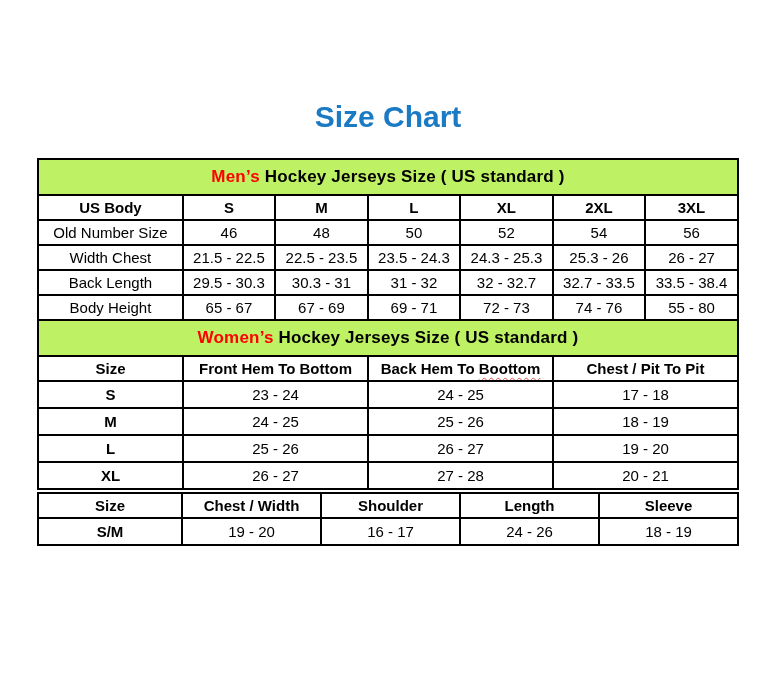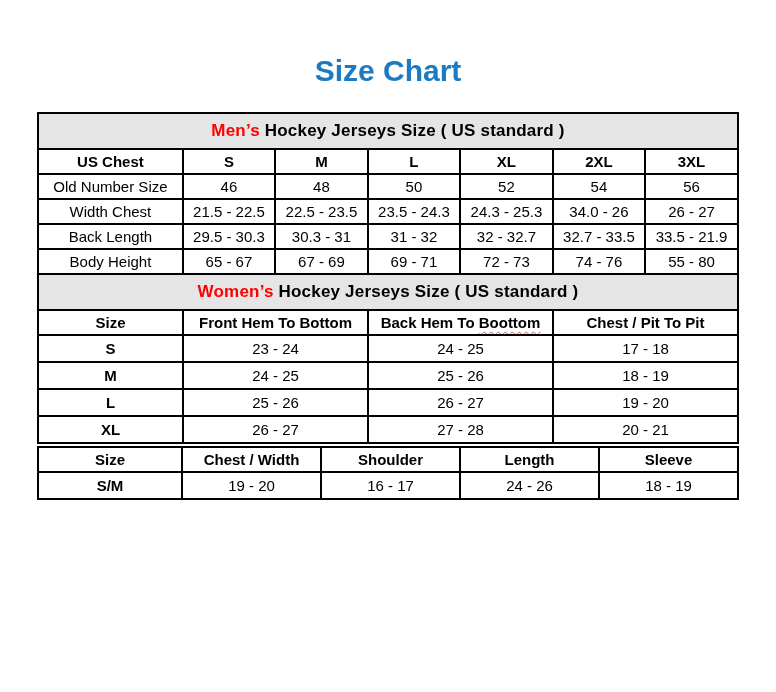--- a/index.html
+++ b/index.html
@@ -1,35 +1,35 @@
 <!DOCTYPE html>
 <html><head>
 <meta charset="utf-8">
 <style>
   html, body { margin: 0; padding: 0; background: #ffffff; }
   .page {
     width: 776px; height: 692px; box-sizing: border-box;
-    padding-top: 54px; background: #ffffff; overflow: hidden;
+    padding-top: 100px; background: #ffffff; overflow: hidden;
     font-family: "Liberation Sans", sans-serif; color: #000000;
   }
   .title {
     margin: 0 0 24px 0; text-align: center;
     font-size: 30px; line-height: 34px; font-weight: 700;
     color: #1b7ac4;
   }
   table {
     width: 700px; margin: 0 auto; border-collapse: collapse; table-layout: fixed;
   }
   table.stacked { margin: -2px auto 4px auto; }
   th, td {
     border: 2px solid #000000; text-align: center; vertical-align: middle;
     padding: 0 2px; overflow: hidden; white-space: nowrap;
   }
   .band th {
-    background: #e5e5e5; height: 34px; font-size: 17px; font-weight: 700;
+    background: #bef264; height: 34px; font-size: 17px; font-weight: 700;
     letter-spacing: 0.2px;
   }
   .band-youth th { height: 26px; }
   .accent { color: #ff0000; }
   tr.colhead th { font-weight: 700; font-size: 15px; height: 23px; }
   td { font-size: 15px; font-weight: 400; height: 23px; }
   .rows-tall td { height: 25px; }
   td.lbl-bold { font-weight: 700; }
   .squiggle {
     text-decoration-line: underline;
@@ -54,21 +54,21 @@
       <col style="width:92px">
         <col style="width:93px">
         <col style="width:92px">
         <col style="width:93px">
     </colgroup>
     <tbody>
         <tr class="band">
       <th colspan="7"><span class="accent">Men’s</span><span> Hockey Jerseys Size ( US standard )</span></th>
     </tr>
     <tr class="colhead">
-      <th>US Chest</th>
+      <th>US Body</th>
       <th>S</th>
       <th>M</th>
       <th>L</th>
       <th>XL</th>
       <th>2XL</th>
       <th>3XL</th>
     </tr>
     <tr>
       <td>Old Number Size</td>
       <td>46</td>
@@ -77,31 +77,31 @@
       <td>52</td>
       <td>54</td>
       <td>56</td>
     </tr>
     <tr>
       <td>Width Chest</td>
       <td>21.5 - 22.5</td>
       <td>22.5 - 23.5</td>
       <td>23.5 - 24.3</td>
       <td>24.3 - 25.3</td>
-      <td>34.0 - 26</td>
+      <td>25.3 - 26</td>
       <td>26 - 27</td>
     </tr>
     <tr>
       <td>Back Length</td>
       <td>29.5 - 30.3</td>
       <td>30.3 - 31</td>
       <td>31 - 32</td>
       <td>32 - 32.7</td>
       <td>32.7 - 33.5</td>
-      <td>33.5 - 21.9</td>
+      <td>33.5 - 38.4</td>
     </tr>
     <tr>
       <td>Body Height</td>
       <td>65 - 67</td>
       <td>67 - 69</td>
       <td>69 - 71</td>
       <td>72 - 73</td>
       <td>74 - 76</td>
       <td>55 - 80</td>
     </tr>

